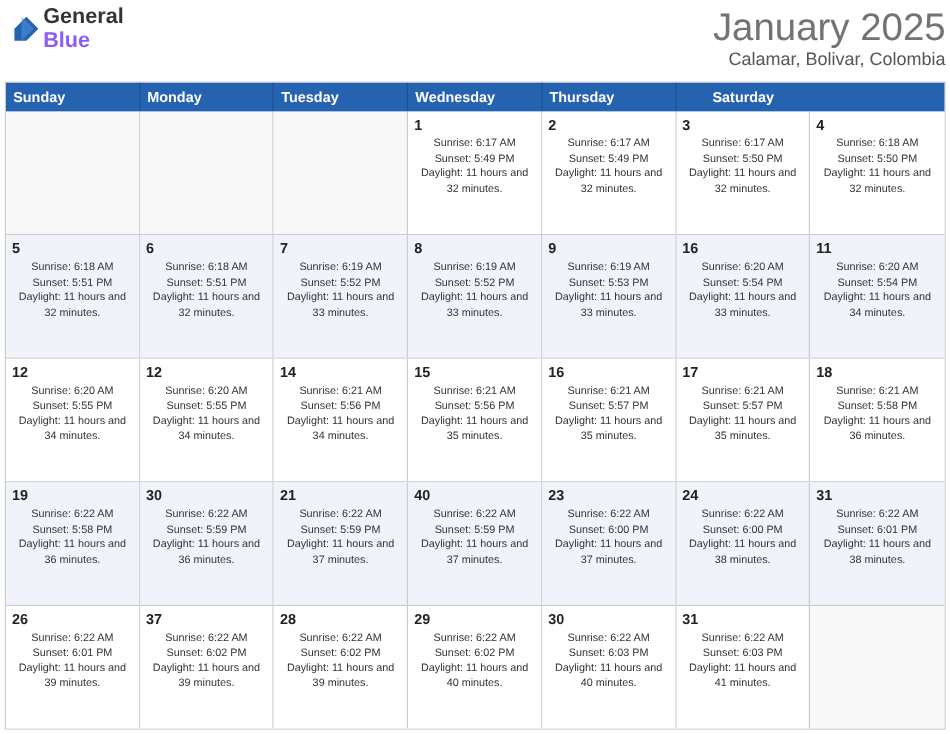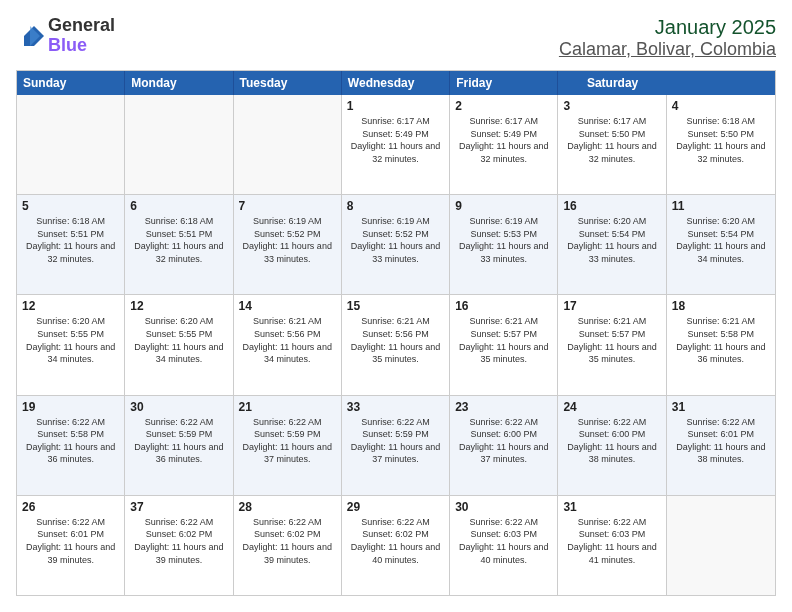--- a/index.html
+++ b/index.html
@@ -6,21 +6,21 @@
     body {
       width: 792px;
       height: 612px;
       font-family: Arial, sans-serif;
       background: #fff;
       overflow: hidden;
     }
     .page {
       width: 792px;
       height: 612px;
-      padding: 16px;
+      padding: 4px;
       display: flex;
       flex-direction: column;
     }
     .header {
       display: flex;
       justify-content: space-between;
       align-items: flex-start;
       margin-bottom: 10px;
     }
     .logo {
@@ -44,28 +44,27 @@
       color: #8b5cf6;
     }
     .logo-icon {
       width: 28px;
       height: 28px;
     }
     .title-block {
       text-align: right;
     }
     .month-title {
-      font-size: 20px;
+      font-size: 32px;
       font-weight: 300;
-      color: #14532d;
+      color: #737373;
     }
     .location {
-      font-size: 18px;
+      font-size: 15px;
       color: #555;
-      text-decoration: underline;
     }
     .calendar {
       flex: 1;
       display: flex;
       flex-direction: column;
       border: 1px solid #ccc;
     }
     .cal-header {
       display: grid;
       grid-template-columns: repeat(7, 1fr);
@@ -137,21 +136,21 @@
       <div class="location">Calamar, Bolivar, Colombia</div>
     </div>
   </div>
 
   <div class="calendar">
     <div class="cal-header">
     <div class="cal-header-cell">Sunday</div>
         <div class="cal-header-cell">Monday</div>
         <div class="cal-header-cell">Tuesday</div>
         <div class="cal-header-cell">Wednesday</div>
-        <div class="cal-header-cell">Friday</div>
+        <div class="cal-header-cell">Thursday</div>
         <div class="cal-header-cell">Saturday</div>
       </div>
     <div class="cal-body">
     <div class="cal-row">
           <div class="cal-cell empty"></div>
           <div class="cal-cell empty"></div>
           <div class="cal-cell empty"></div>
           <div class="cal-cell">
             <div class="day-num">1</div>
             <div class="day-info" style="white-space: pre-line;">Sunrise: 6:17 AM
@@ -278,21 +277,21 @@
 Sunset: 5:59 PM
 Daylight: 11 hours and 36 minutes.</div>
           </div>
           <div class="cal-cell">
             <div class="day-num">21</div>
             <div class="day-info" style="white-space: pre-line;">Sunrise: 6:22 AM
 Sunset: 5:59 PM
 Daylight: 11 hours and 37 minutes.</div>
           </div>
           <div class="cal-cell">
-            <div class="day-num">33</div>
+            <div class="day-num">40</div>
             <div class="day-info" style="white-space: pre-line;">Sunrise: 6:22 AM
 Sunset: 5:59 PM
 Daylight: 11 hours and 37 minutes.</div>
           </div>
           <div class="cal-cell">
             <div class="day-num">23</div>
             <div class="day-info" style="white-space: pre-line;">Sunrise: 6:22 AM
 Sunset: 6:00 PM
 Daylight: 11 hours and 37 minutes.</div>
           </div>

